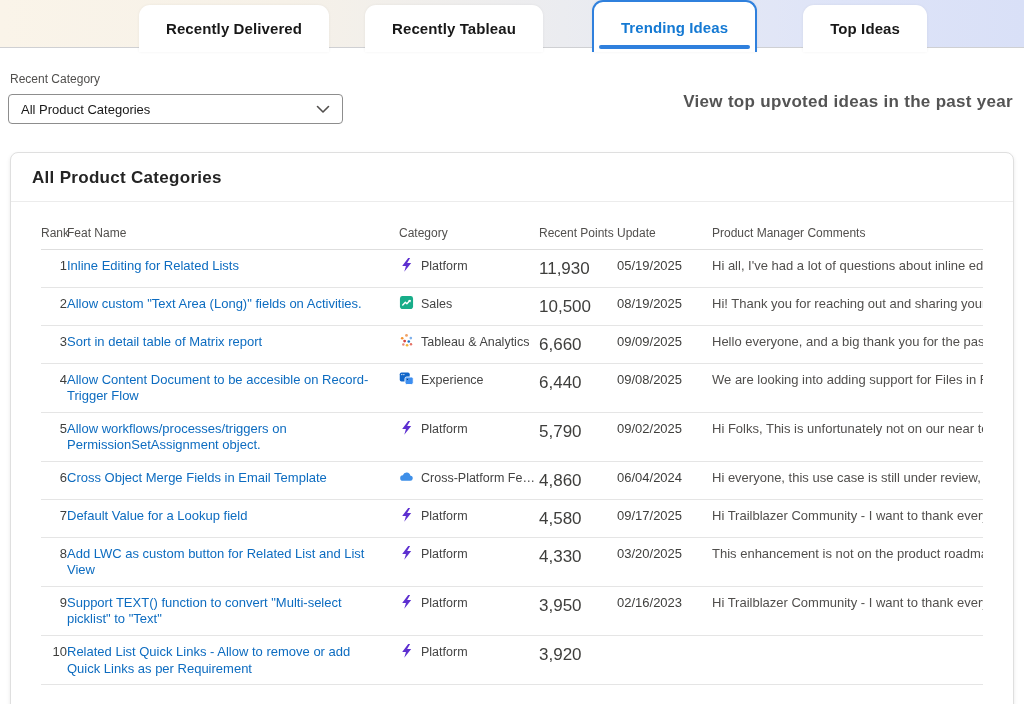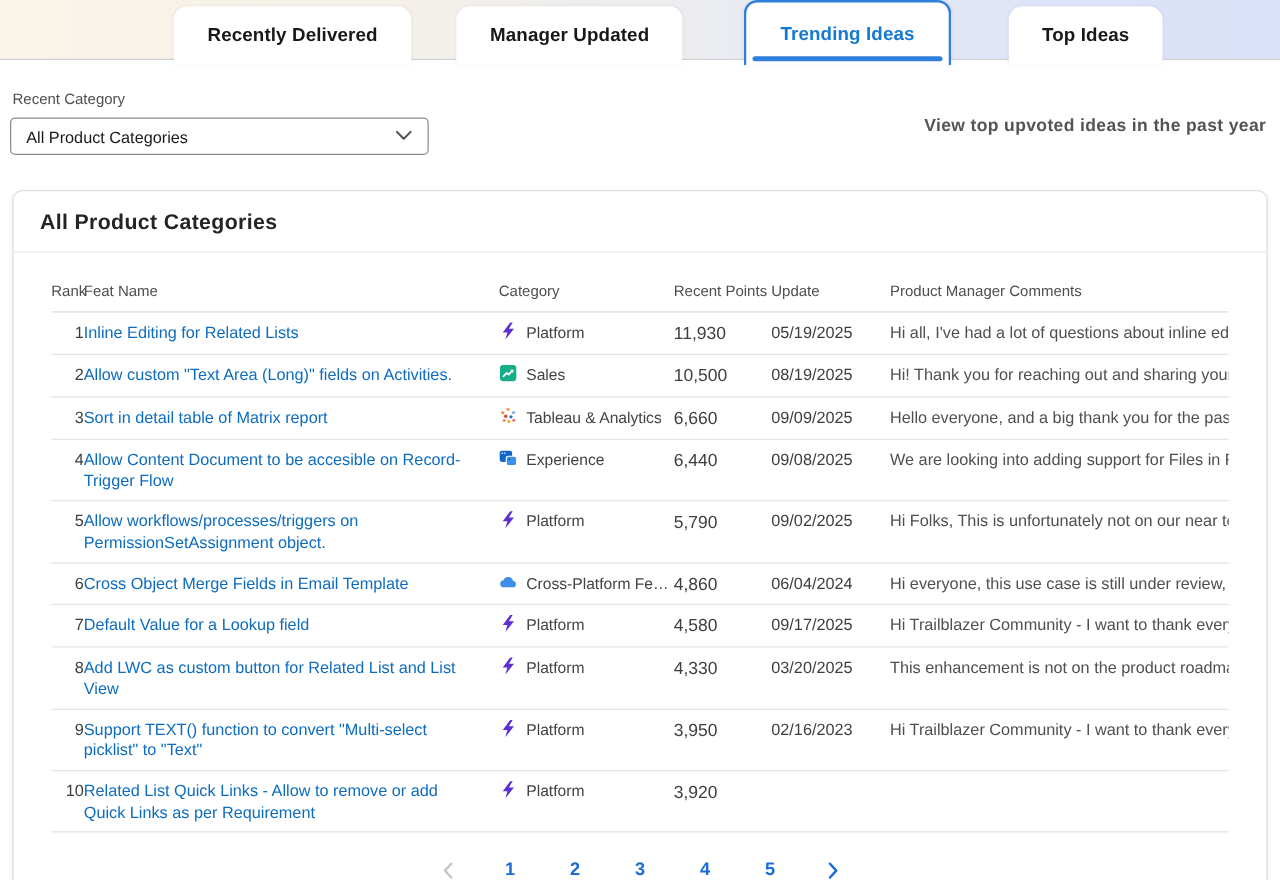--- a/index.html
+++ b/index.html
@@ -21,21 +21,21 @@
   .tab.active::after { content:""; position:absolute; left:5px; right:5px; bottom:3px;
     height:4px; background:#2f80dd; border-radius:2px; }
 
   
   .filter-zone { position:relative; height:104px; }
   .filter-label { position:absolute; left:10px; top:24px; font-size:12px; color:#504f4d; }
   .select-box { position:absolute; left:8px; top:46px; width:335px; height:30px;
     border:1px solid #8d8d8d; border-radius:4px; background:#fff; display:flex;
     align-items:center; padding:0 12px; cursor:pointer; }
   .select-box .val { font-size:13px; color:#181818; flex:1; }
-  .subtitle { position:absolute; right:11px; top:44px; font-size:14px; font-weight:bold;
+  .subtitle { position:absolute; right:11px; top:44px; font-size:17px; font-weight:bold;
     color:#545454; letter-spacing:.3px; }
 
   
   .card { margin:0 10px; min-height:538px; background:#fff; border:1px solid #dfdfdf;
     border-radius:8px; box-shadow:0 2px 4px rgba(0,0,0,.09); }
   .card-title { padding:15px 21px 13px; font-size:17px; font-weight:bold; color:#242424;
     letter-spacing:.3px; border-bottom:1px solid #ececec; }
 
   
   .tbl { margin:14px 30px 0; }
@@ -43,42 +43,42 @@
     border-bottom:1px solid #e5e5e5; min-height:31px; }
   .thead { border-bottom:1px solid #dedede; padding:10px 0 8px; }
   .thead .c { font-size:12px; color:#514f4d; font-weight:normal; }
   .c { line-height:1.28; }
   .c-rank   { width:26px;  font-size:13px; color:#3e3e3c;text-align:right; }
   .c-idea   { width:332px; padding-right:14px; font-size:13px; }
   .c-idea a { color:#0d6cc0; text-decoration:none; }
   .c-cat    { width:140px; display:flex; align-items:flex-start; gap:7px; font-size:12.5px;
     color:#444; white-space:nowrap; overflow:hidden; }
   .c-cat .cat-label { overflow:hidden; text-overflow:ellipsis; }
-  .c-points { width:78px;  font-size:14px; color:#3e3e3c; }
+  .c-points { width:78px;  font-size:17px; color:#3e3e3c; }
   .c-update { width:95px;  font-size:13px; color:#3e3e3c; }
   .c-comment{ flex:1; font-size:13px; color:#514f4d; white-space:nowrap; overflow:hidden; }
   .cat-icon { width:15px; height:15px; flex:0 0 15px; margin-top:-1px; }
   .cat-icon svg { width:15px; height:15px; display:block; }
 
   
   .pager { display:flex; justify-content:center; align-items:center; gap:37px;
     margin:22px 0 26px; }
   .pg { font-size:14.5px; font-weight:bold; color:#1a6cd9; min-width:15px; text-align:center;
     cursor:pointer; position:relative; }
   .pg.active::after { content:""; position:absolute; left:-11px; right:-11px; bottom:-10px;
     height:3.5px; background:#2f80dd; border-radius:2px; }
   .pg-arrow { cursor:pointer; display:flex; align-items:center; }
 </style>
 </head>
 <body>
 
 <div class="topbar">
   <div class="tabs">
       <div class="tab">Recently Delivered</div>
-      <div class="tab">Manager Updated</div>
+      <div class="tab">Recently Tableau</div>
       <div class="tab active">Trending Ideas</div>
       <div class="tab">Top Ideas</div>
     </div>
 </div>
 
 <div class="filter-zone">
   <div class="filter-label">Recent Category</div>
   <div class="select-box">
     <span class="val">All Product Categories</span>
     <span>

